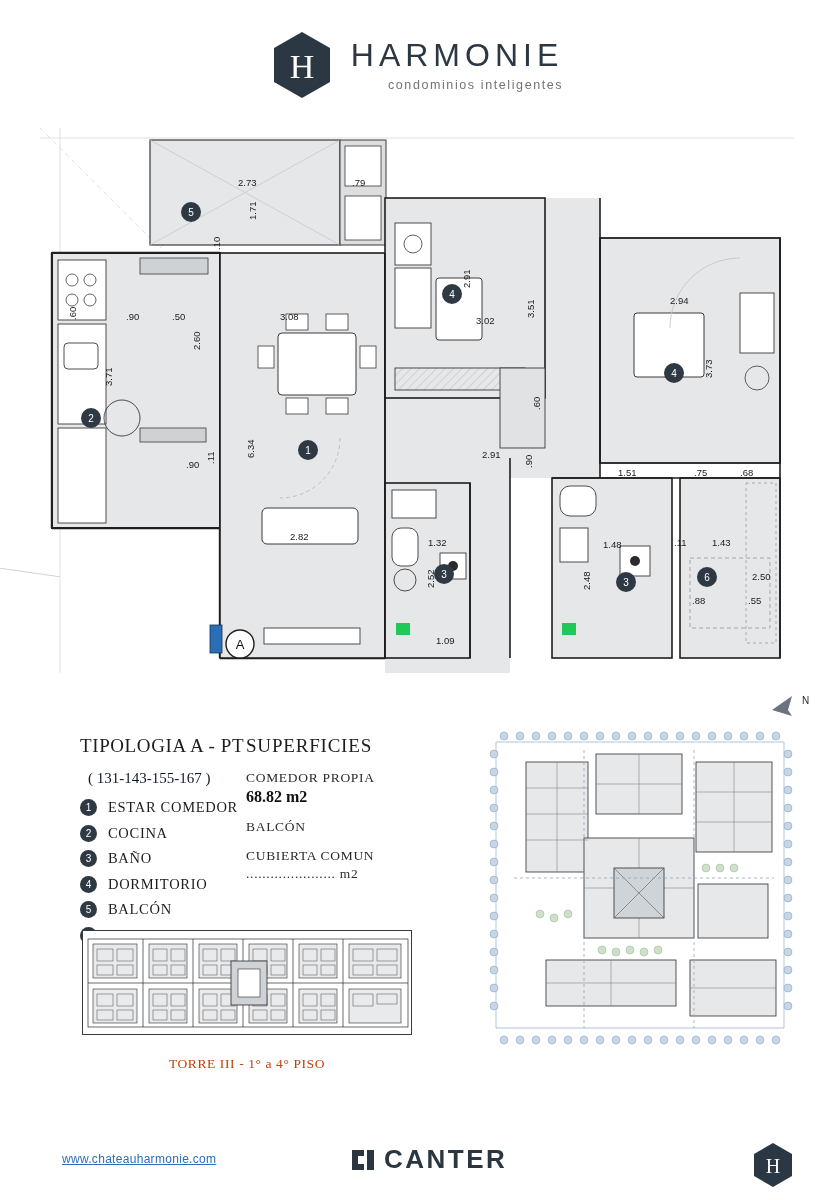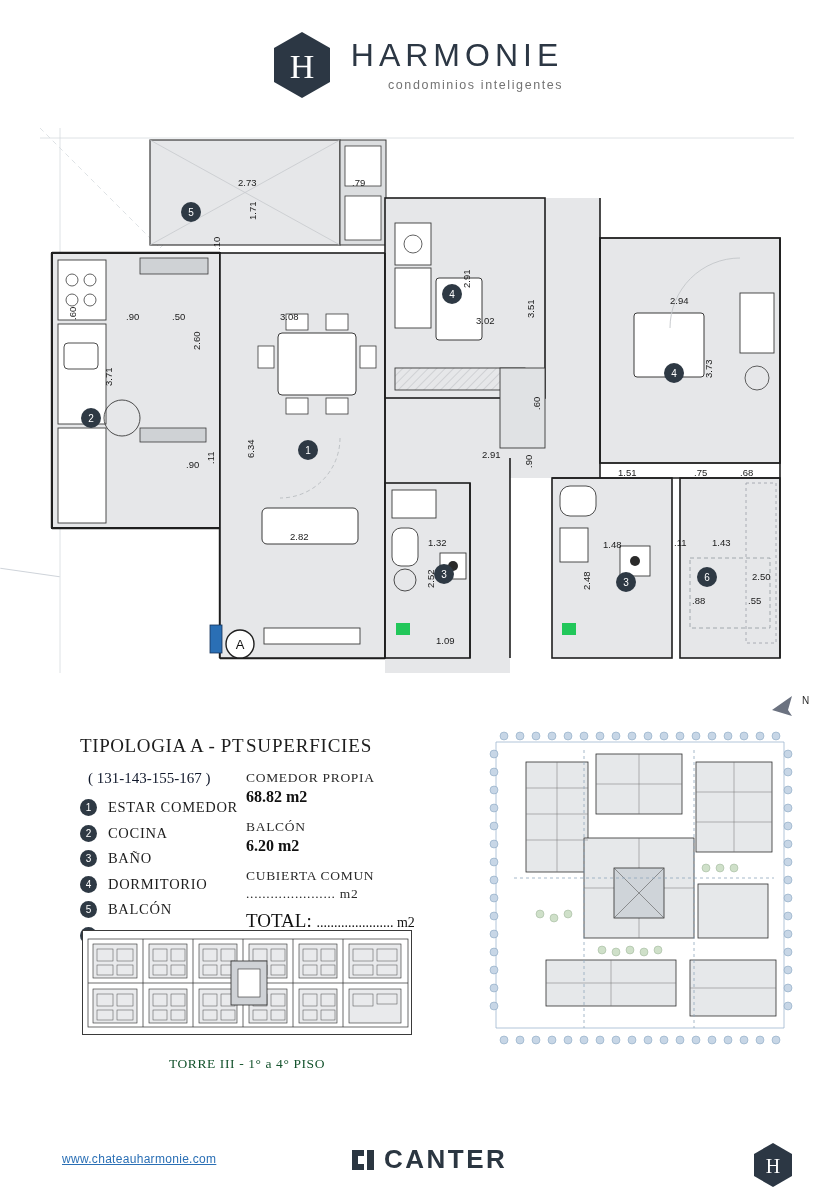--- a/index.html
+++ b/index.html
@@ -91,21 +91,21 @@
   
   .keyplan {
     position:absolute; left:82px; top:930px; width:330px; height:105px;
     border:1px solid #3a3a3a; background:#fff; overflow:hidden;
   }
   .keyplan svg { display:block; }
   .keyplan-caption {
     position:absolute; left:82px; top:1056px; width:330px;
     text-align:center;
     font-family:"Liberation Serif", serif; font-size:13.5px;
-    letter-spacing:0.6px; color:#14532d;
+    letter-spacing:0.6px; color:#c2410c;
   }
 
   
   .siteplan {
     position:absolute; left:484px; top:728px; width:318px; height:330px;
   }
   .siteplan svg { display:block; }
   .north {
     position:absolute; left:770px; top:690px; width:40px; height:32px;
   }
@@ -362,27 +362,22 @@
       <div class="legend-label">VESTIDOR</div>
     </div>
   </div>
 </div>
 
 <div class="surfaces">
   <div class="surf-title">SUPERFICIES</div>
   <div class="surf-k">COMEDOR PROPIA</div>
   <div class="surf-v">68.82 m2</div>
   <div class="surf-k">BALCÓN</div>
-  <div class="surf-v">6.20 m2</div>
   <div class="surf-k">CUBIERTA COMUN</div>
   <div class="surf-k" style="margin-top:2px;">...................... m2</div>
-  <div class="surf-total">
-    <span>TOTAL:</span>
-    <span style="font-size:14px;">...................... m2</span>
-  </div>
 </div>
 
 <div class="keyplan">
 <svg width="330" height="105" viewBox="0 0 330 105">
   <rect x="0" y="0" width="330" height="105" fill="#fff"></rect>
   <g stroke="#2b2b2b" stroke-width="0.7" fill="none">
     <rect x="5" y="8" width="320" height="88"></rect>
     <line x1="5" y1="52" x2="325" y2="52"></line>
     <line x1="60" y1="8" x2="60" y2="96"></line>
     <line x1="110" y1="8" x2="110" y2="96"></line>

